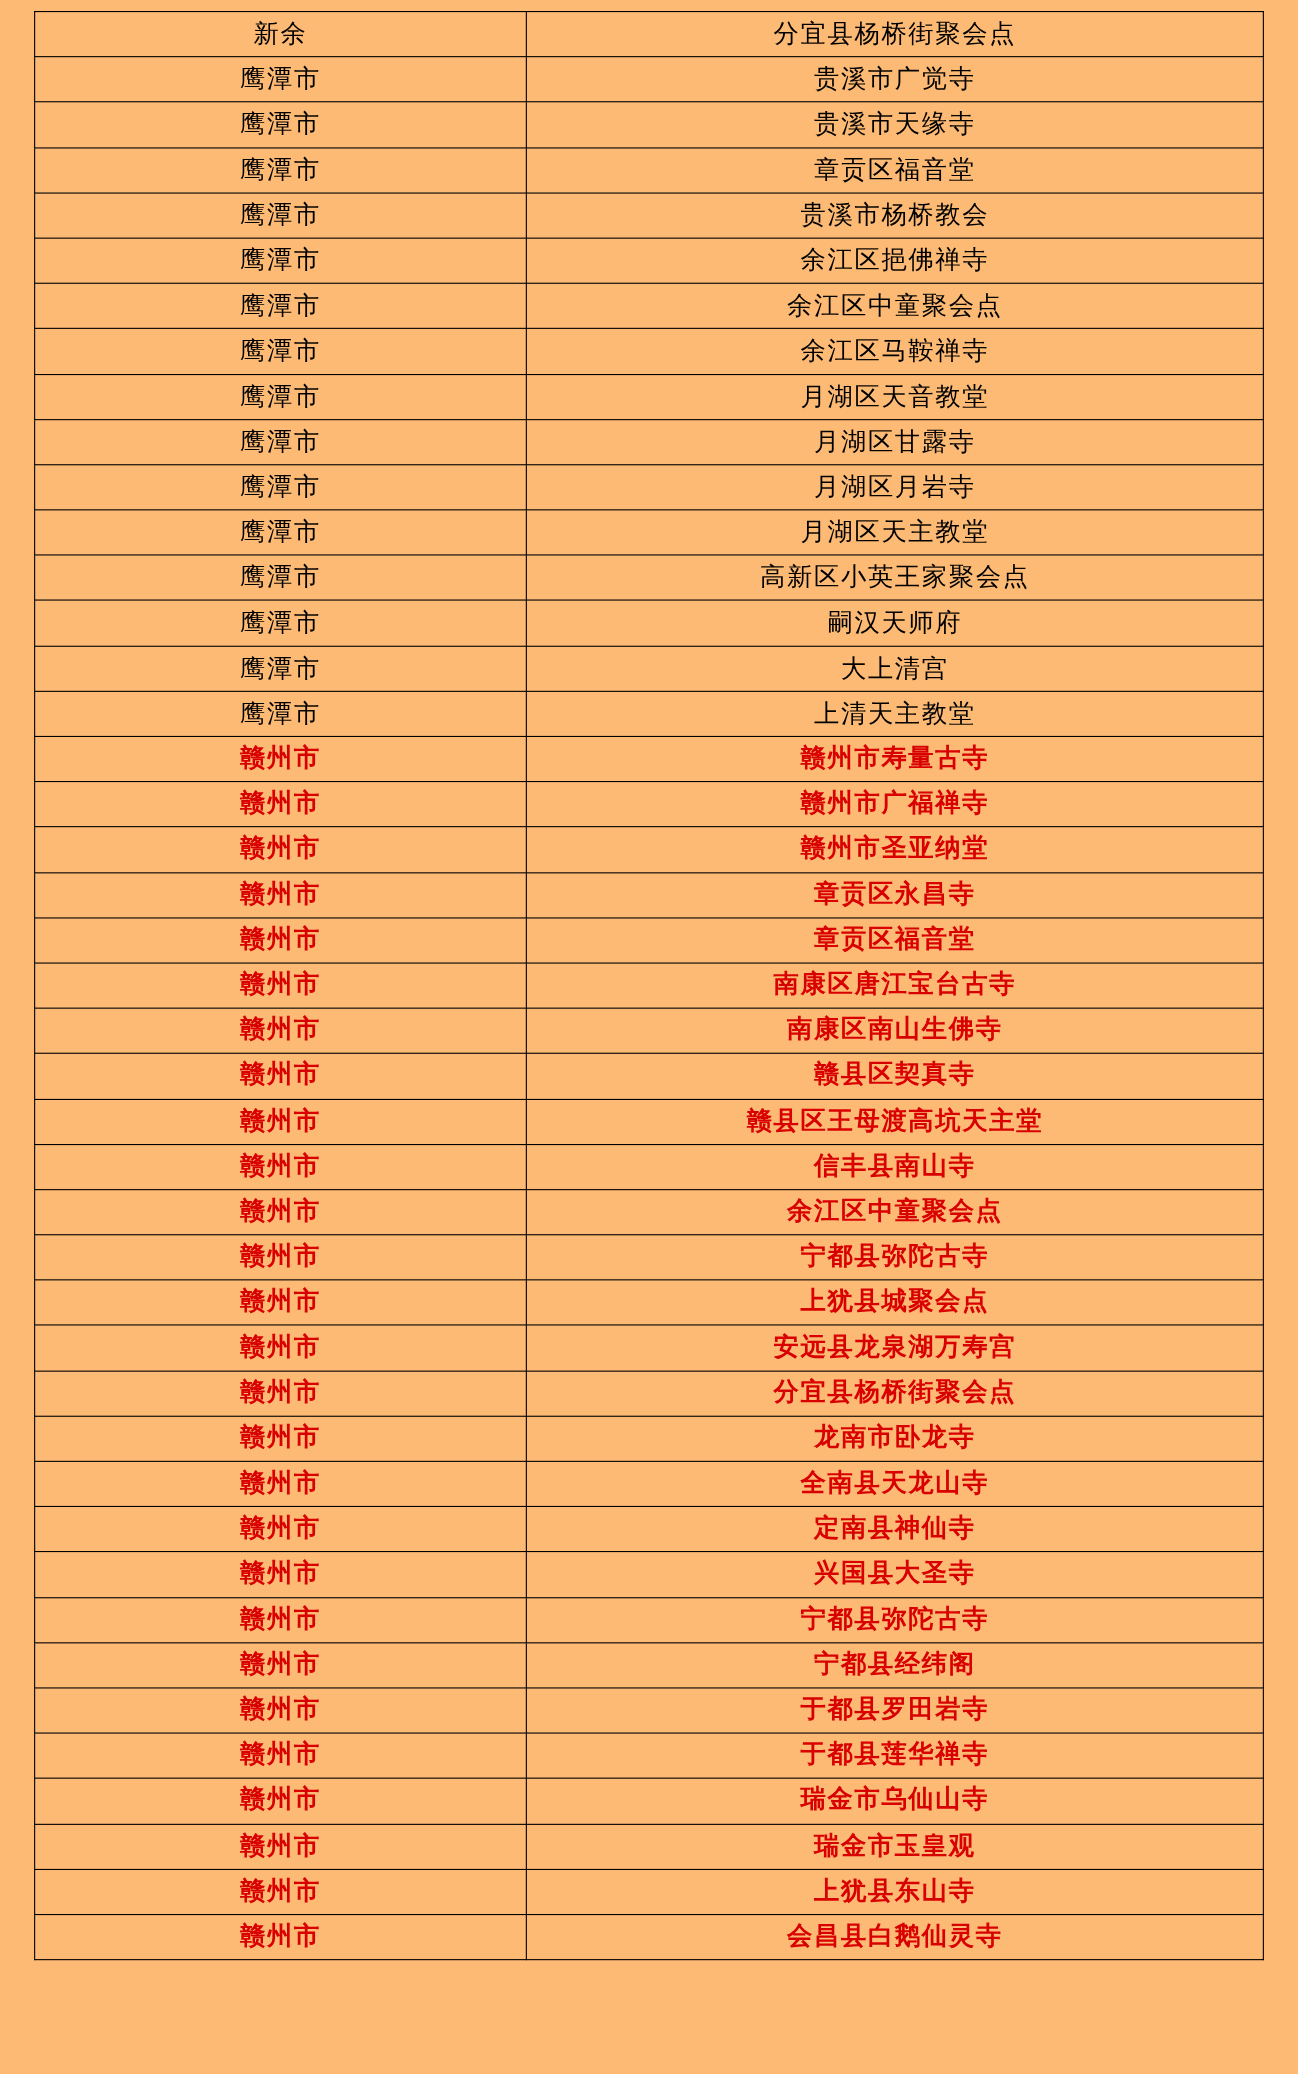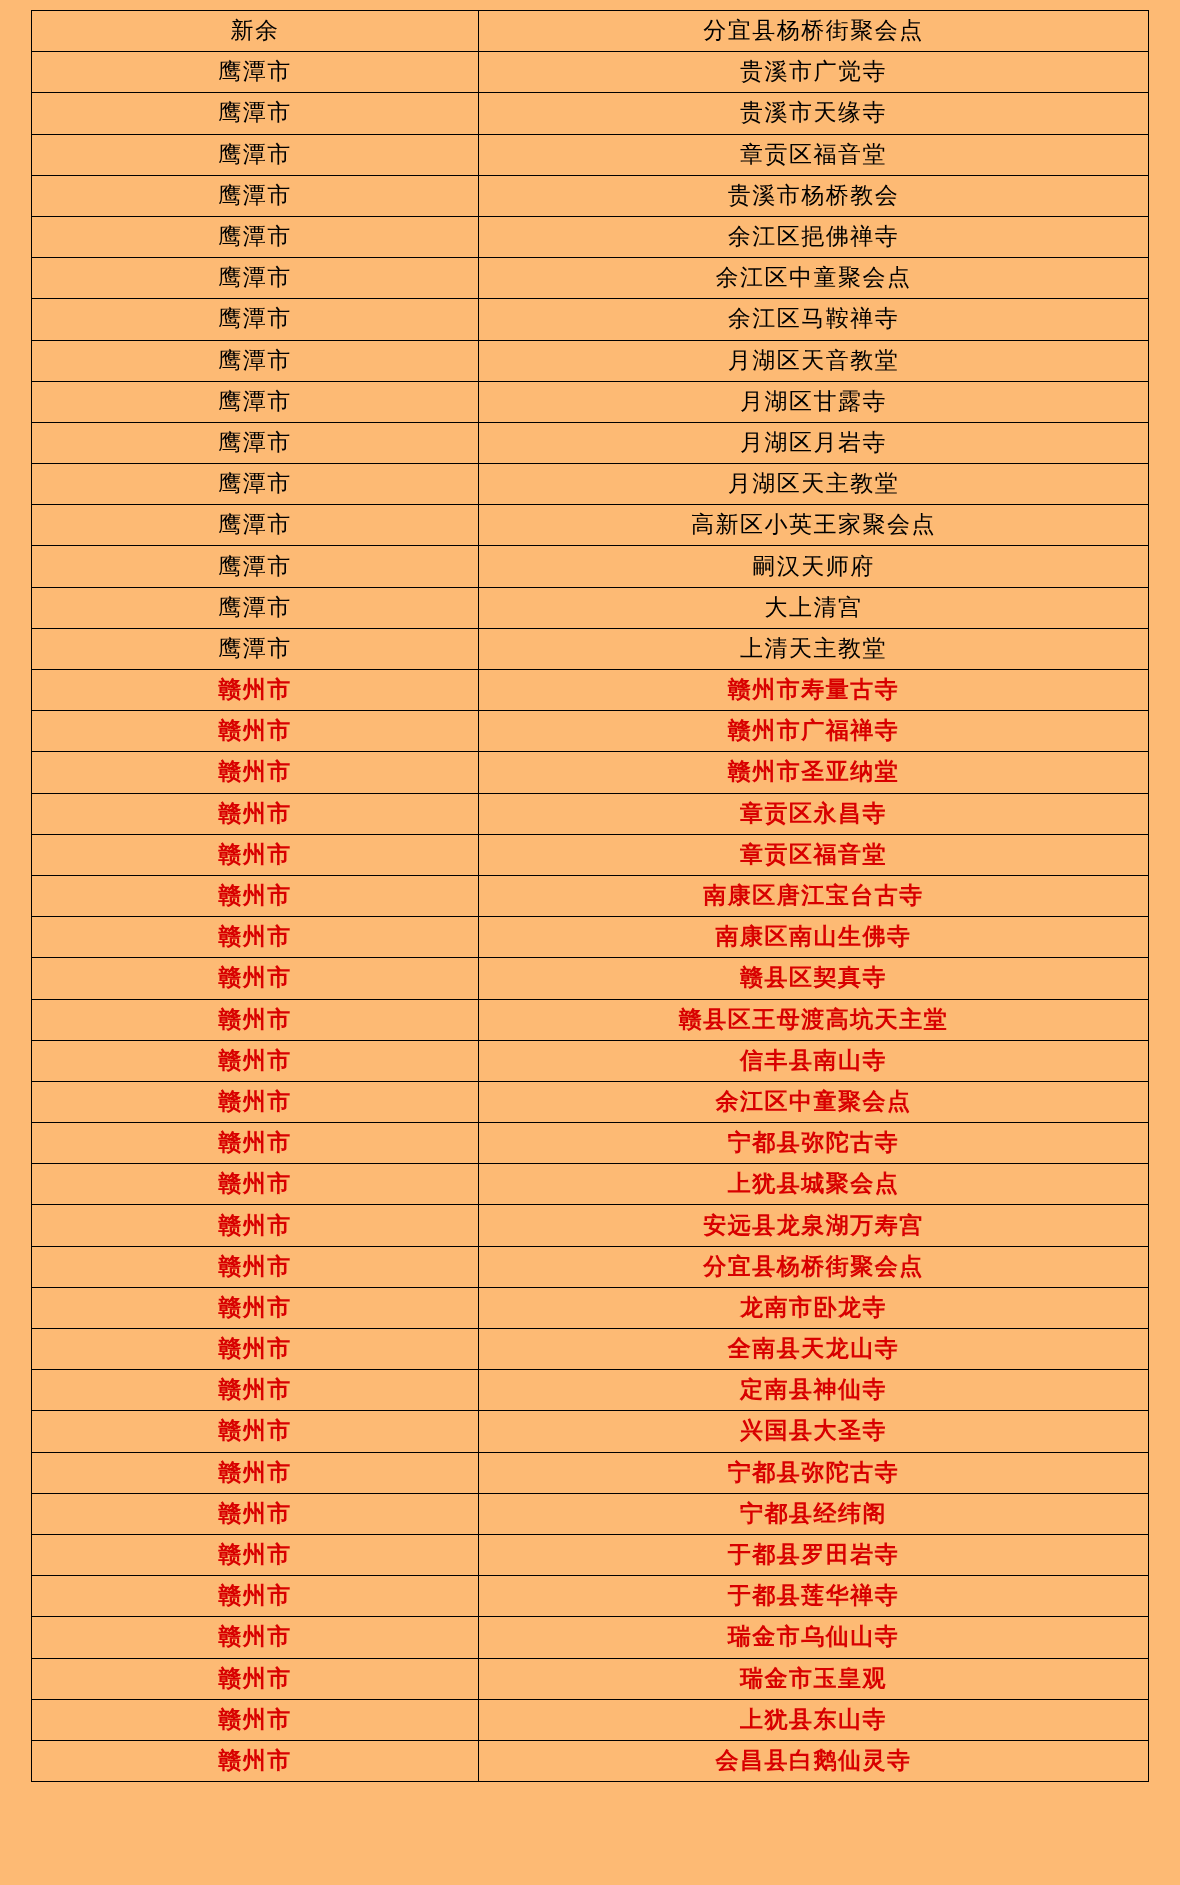--- a/index.html
+++ b/index.html
@@ -34,21 +34,21 @@
     vertical-align: middle;
     font-size: 23px;
     letter-spacing: 1.5px;
     padding: 0;
     overflow: hidden;
     white-space: nowrap;
   }
   td.col-city { width: 40%; }
   td.col-site { width: 60%; }
   tr.black td { color: #000000; font-weight: normal; }
-  tr.red td { color: #d80000; font-weight: bold; }
+  tr.red td { color: #d80000; font-weight: bold; font-family: Liberation Mono, monospace; }
 </style>
 </head>
 <body>
 
 <div class="page">
   <table class="listing">
     <tbody>
         <tr class="black">
           <td class="col-city">新余</td>
           <td class="col-site">分宜县杨桥街聚会点</td>

